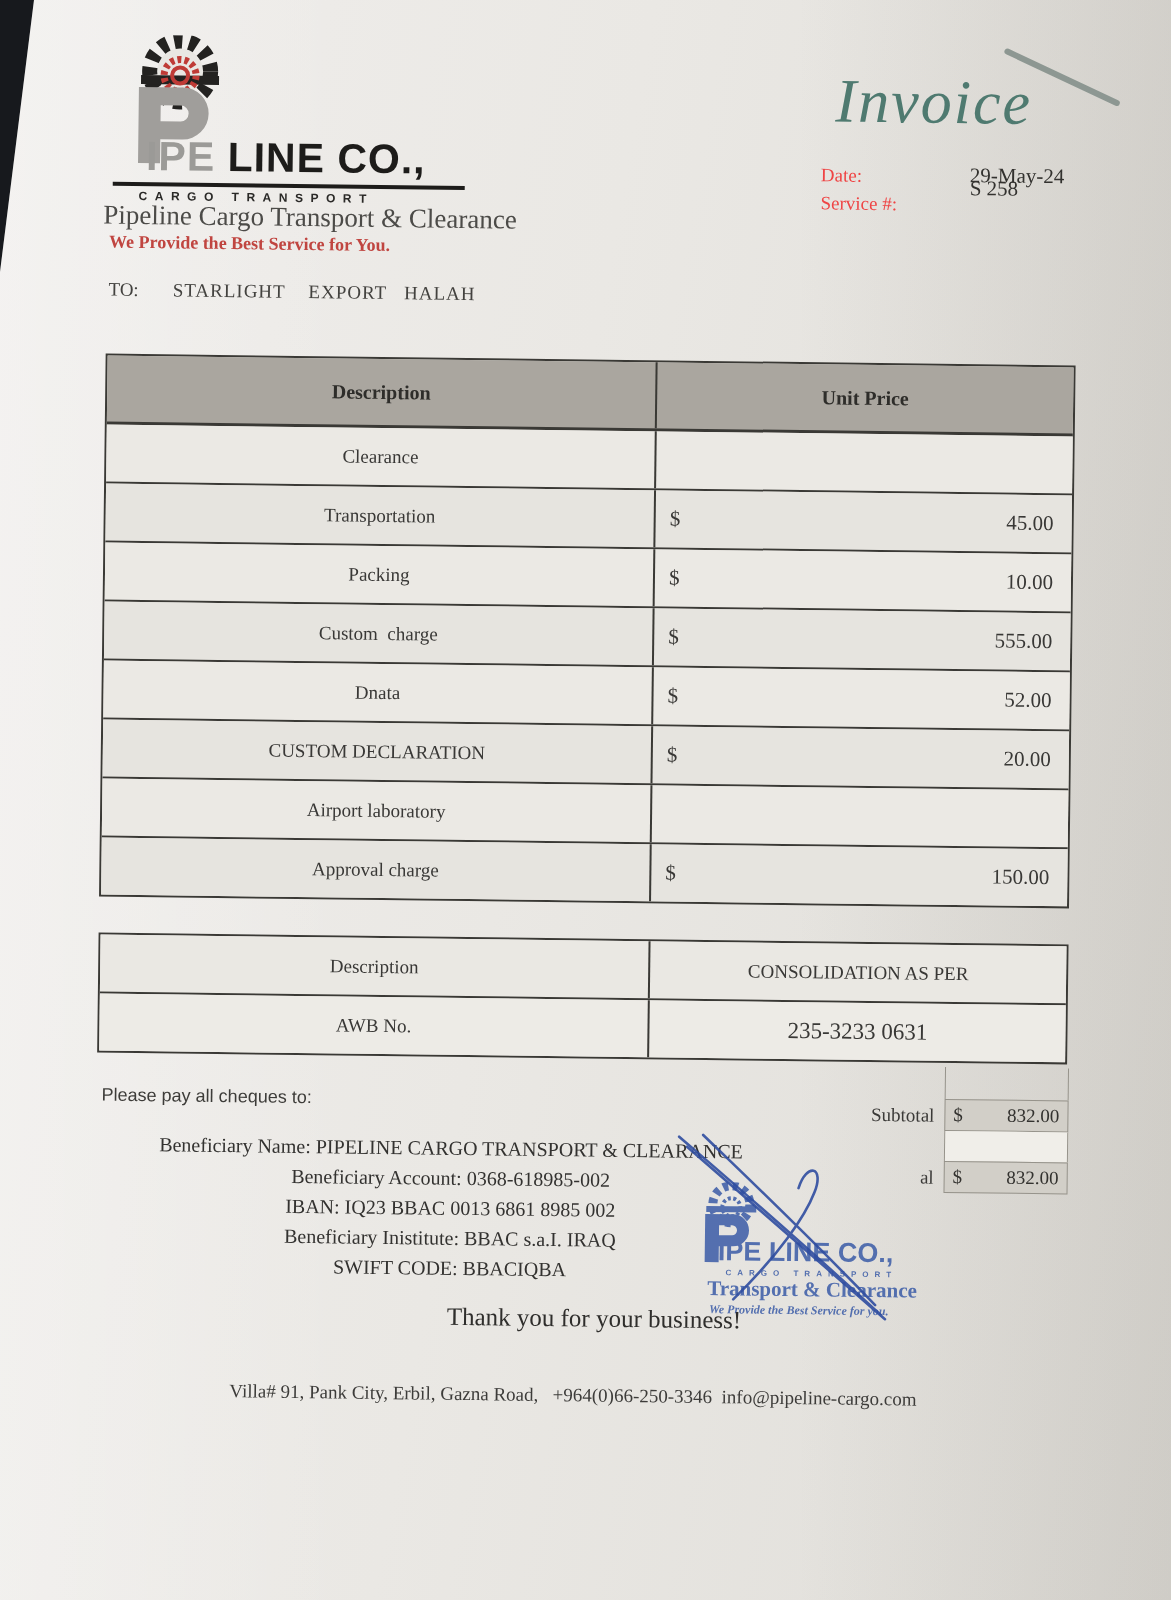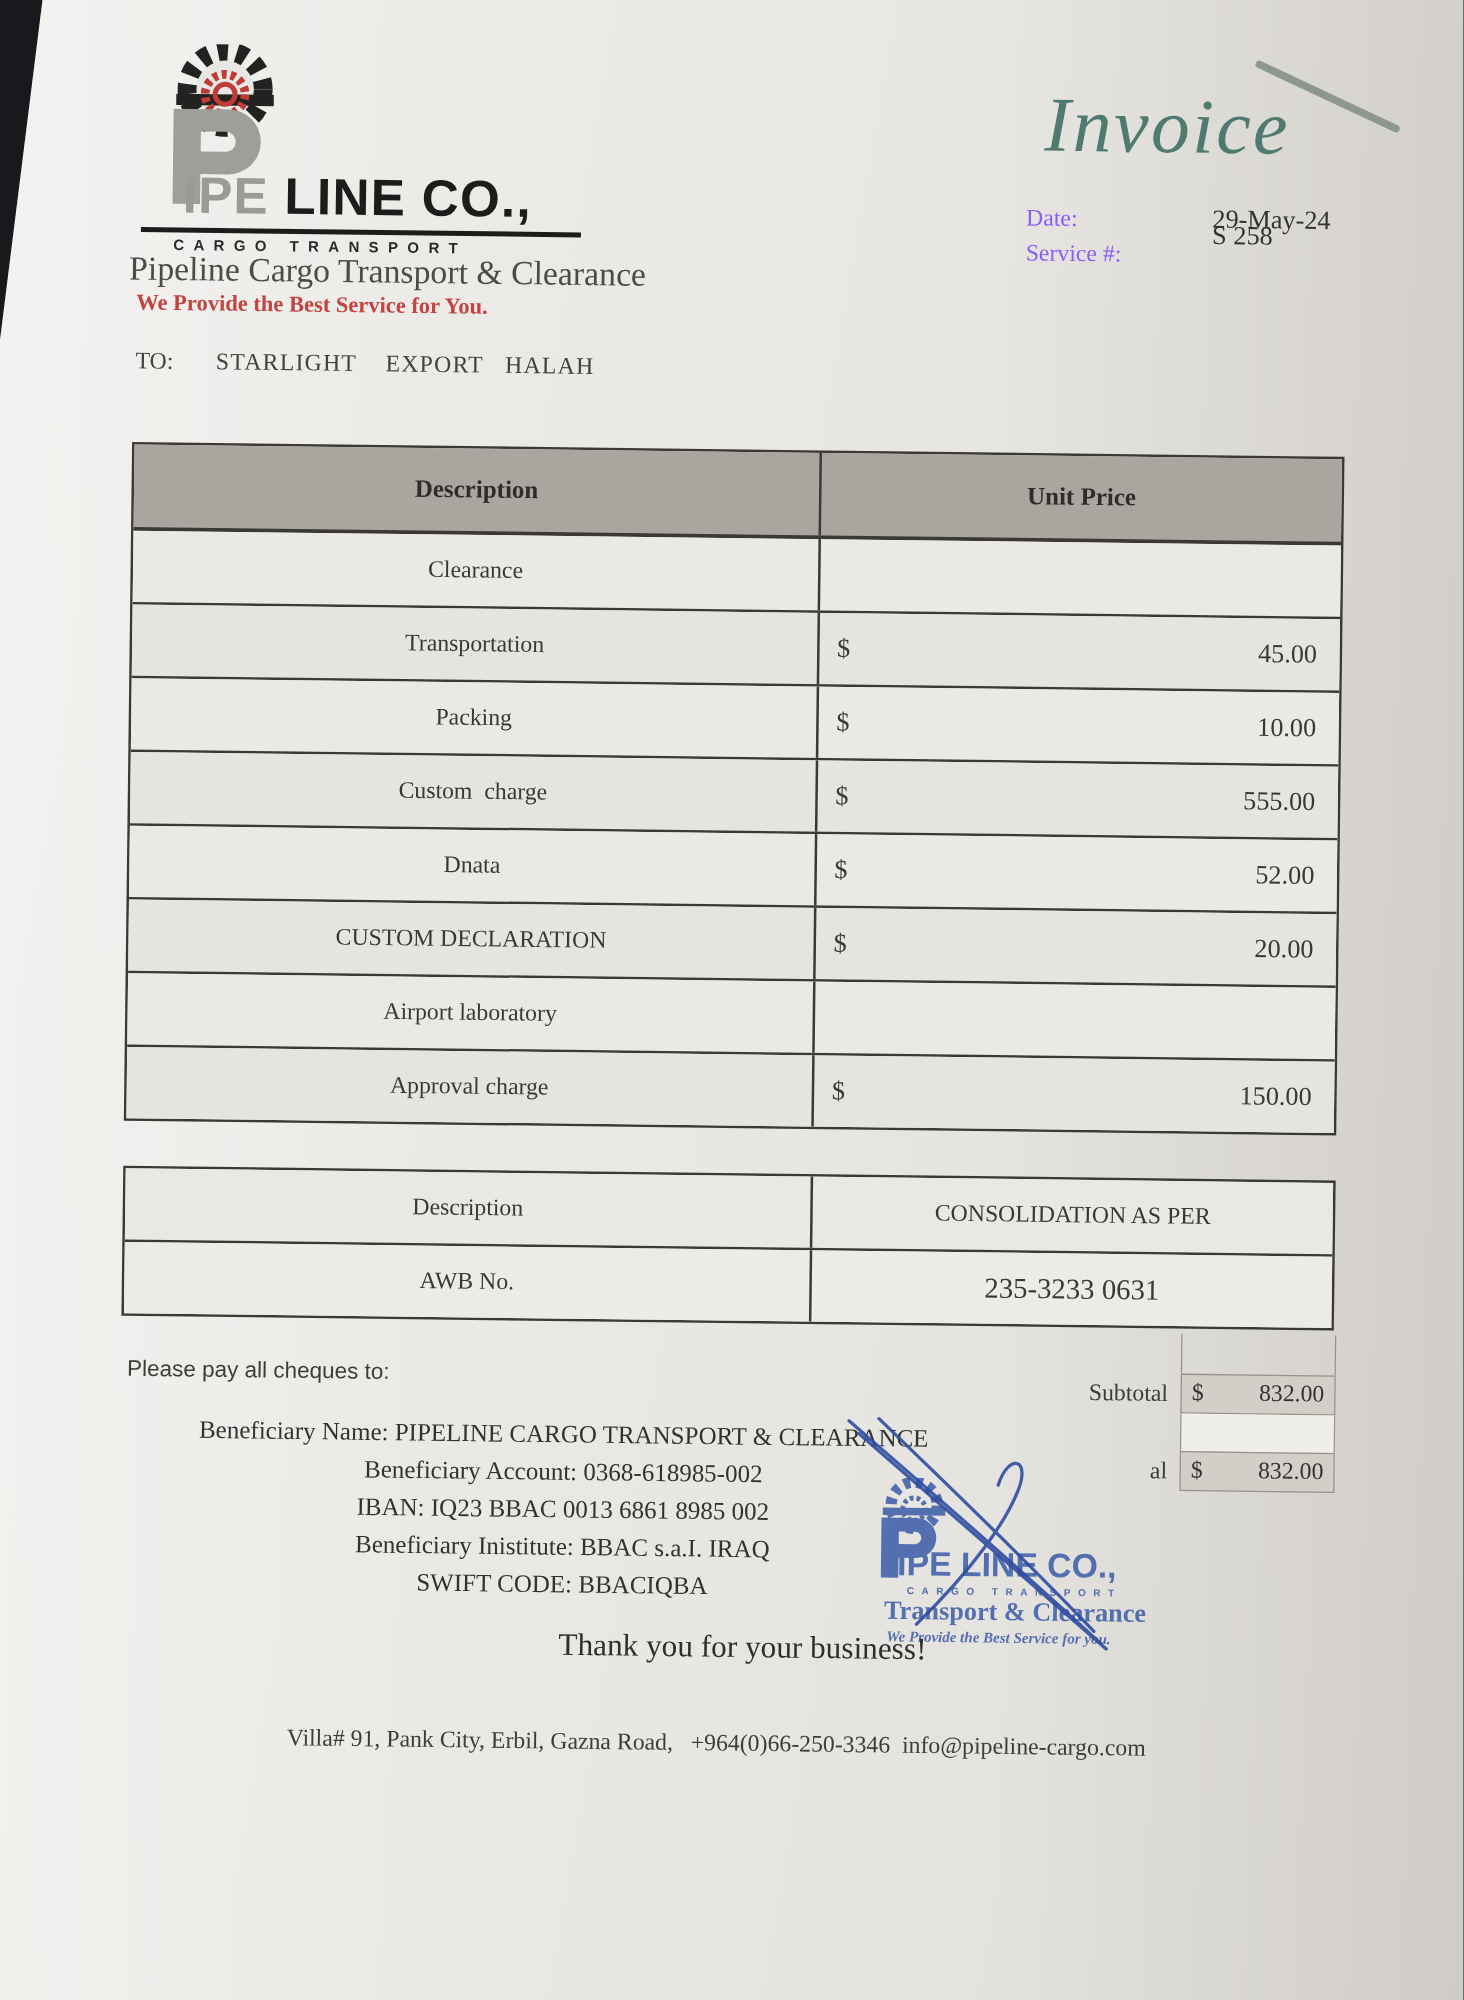--- a/index.html
+++ b/index.html
@@ -29,21 +29,21 @@
   .logo-bigtext .g2{color:#1d1c1a;}
   .logo-underline{position:absolute;left:115px;top:181px;width:352px;height:4px;background:#1d1c1a;}
   .logo-cargo{position:absolute;left:141px;top:188px;font-family:"Liberation Sans",sans-serif;font-weight:bold;font-size:12px;letter-spacing:7.5px;color:#2a2927;white-space:pre;}
   .logo-company{position:absolute;left:106px;top:199px;font-size:27px;color:#4c4b48;white-space:pre;}
   .logo-tagline{position:absolute;left:112px;top:231px;font-size:18px;font-weight:bold;color:#c04540;white-space:pre;}
 
   
   .inv-title{position:absolute;left:790px;top:56px;width:290px;text-align:center;
     font-size:62px;font-style:italic;color:#4f7a70;letter-spacing:2px;}
   .pen-dash{position:absolute;left:990px;top:18px;}
-  .meta-label{position:absolute;left:823px;font-size:19px;color:#8b5cf6;}
+  .meta-label{position:absolute;left:823px;font-size:19px;color:#ef4444;}
   .meta-value{position:absolute;left:972px;font-size:21px;color:#33322f;}
   .date-label{top:155px;} .date-value{top:152px;}
   .num-label{top:183px;}  .num-value{top:165px;}
 
   
   .to-line{position:absolute;left:112px;top:278px;font-size:19px;color:#43423f;white-space:pre;}
   .to-line .to-val{margin-left:34px;letter-spacing:1px;}
 
   
   .tbl{position:absolute;left:110px;top:353px;width:970px;border:2px solid #3a3935;box-sizing:border-box;background:#e8e6e1;}

